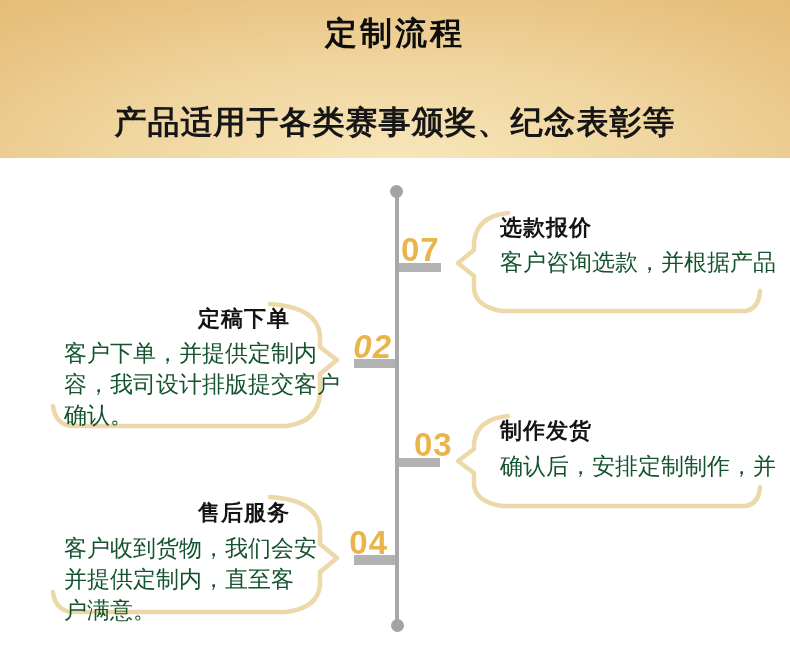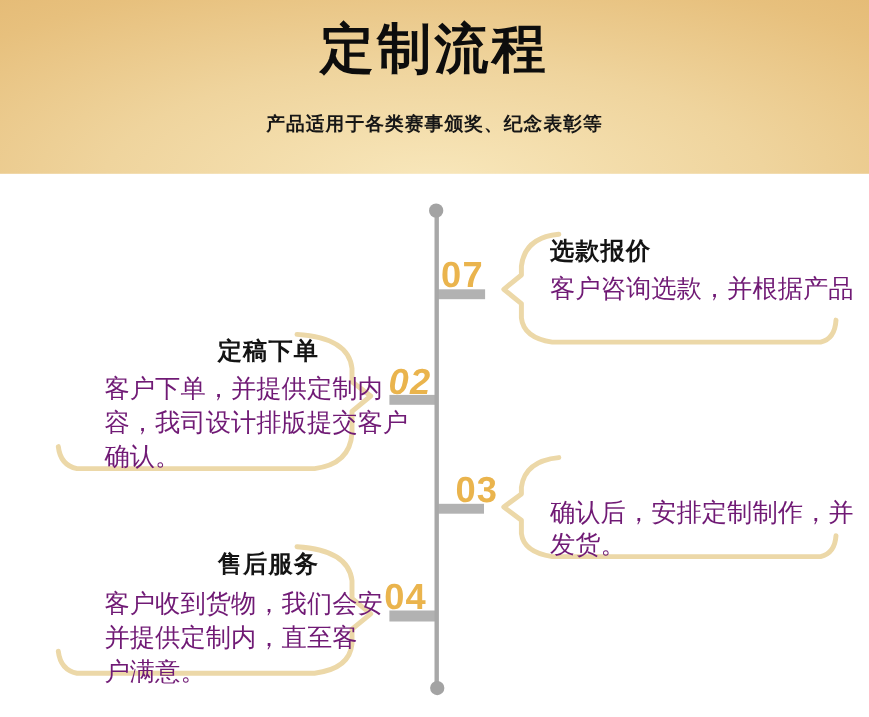--- a/index.html
+++ b/index.html
@@ -9,25 +9,25 @@
     font-family:"Liberation Sans","DejaVu Sans",sans-serif;
   }
   
   .header{
     position:absolute;left:0;top:0;width:790px;height:158px;
     background:radial-gradient(ellipse 95% 170% at 50% 105%,
       #f8e7bb 0%, #efd49d 40%, #e7c07d 72%, #e2b46c 100%);
   }
   .header-title{
     position:absolute;left:0;top:12px;width:100%;text-align:center;
-    font-size:49px;font-weight:900;color:#0d0d0d;letter-spacing:3px;
+    font-size:32px;font-weight:900;color:#0d0d0d;letter-spacing:3px;
   }
   .header-subtitle{
     position:absolute;left:0;top:101px;width:100%;text-align:center;
-    font-size:17px;font-weight:700;color:#161616;letter-spacing:1px;
+    font-size:32px;font-weight:700;color:#161616;letter-spacing:1px;
   }
   
   .tl-line{position:absolute;left:395px;top:191px;width:4px;height:436px;background:#a8a8a8;z-index:2;}
   .tl-dot{position:absolute;width:13px;height:13px;border-radius:50%;background:#a3a3a3;z-index:2;}
   .tl-dot.top{left:390px;top:185px;}
   .tl-dot.bottom{left:391px;top:619px;}
   .step-number{
     position:absolute;font-size:33px;line-height:1;font-weight:bold;
     color:#eab44d;letter-spacing:1px;z-index:3;
   }
@@ -40,23 +40,23 @@
   #bar3{left:396px;top:458px;width:44px;}
   #num4{left:336px;top:526px;width:52px;text-align:right;}
   #bar4{left:354px;top:555px;width:43px;height:10px;}
   
   .bubble{position:absolute;z-index:1;}
   .bubble svg{position:absolute;left:0;top:0;}
   .bubble-title{
     position:absolute;font-size:22px;font-weight:800;color:#141414;
     white-space:nowrap;letter-spacing:1px;
   }
-  .bubble-line{font-size:23px;color:#701a75;white-space:nowrap;}
+  .bubble-line{font-size:23px;color:#14532d;white-space:nowrap;}
   .r-lines{position:absolute;line-height:29px;}
-  .l-lines{position:absolute;line-height:31px;margin-left:31px;}
+  .l-lines{position:absolute;line-height:31px;}
   #bubble1{left:450px;top:203px;width:335px;height:118px;}
   #bubble1 .bubble-title{left:50px;top:10px;}
   #bubble1 .r-lines{left:50px;top:45px;}
   #bubble2{left:30px;top:298px;width:320px;height:140px;}
   #bubble2 .bubble-title{right:60px;top:6px;}
   #bubble2 .l-lines{left:34px;top:40px;}
   #bubble3{left:450px;top:406px;width:335px;height:110px;}
   #bubble3 .bubble-title{left:50px;top:10px;}
   #bubble3 .r-lines{left:50px;top:46px;}
   #bubble4{left:30px;top:491px;width:320px;height:140px;}
@@ -106,23 +106,23 @@
       <div class="bubble-line">客户下单，并提供定制内</div>
       <div class="bubble-line">容，我司设计排版提交客户</div>
       <div class="bubble-line">确认。</div>
     </div>
   </div>
 
   <div class="bubble" id="bubble3">
     <svg width="335" height="110" viewBox="0 0 335 110">
       <path class="outline" d="M 58 10 Q 27 13 24 37 L 24 43 L 8 55 L 24 67 L 24 79 Q 26 96 52 100 L 296 100 Q 309 97 310 81"></path>
     </svg>
+    <div class="bubble-title">制作发货</div>
     <div class="r-lines">
       <div class="bubble-line">确认后，安排定制制作，并</div>
-      <div class="bubble-line">发货。</div>
     </div>
   </div>
 
   <div class="bubble" id="bubble4">
     <svg width="320" height="140" viewBox="0 0 320 140">
       <path class="outline" d="M 240 6 Q 287 9 290 37 L 290 53 L 307 67 L 290 81 L 290 94 Q 288 117 256 121 L 40 121 Q 25 118 23 101"></path>
     </svg>
     <div class="bubble-title">售后服务</div>
     <div class="l-lines">
       <div class="bubble-line">客户收到货物，我们会安</div>

